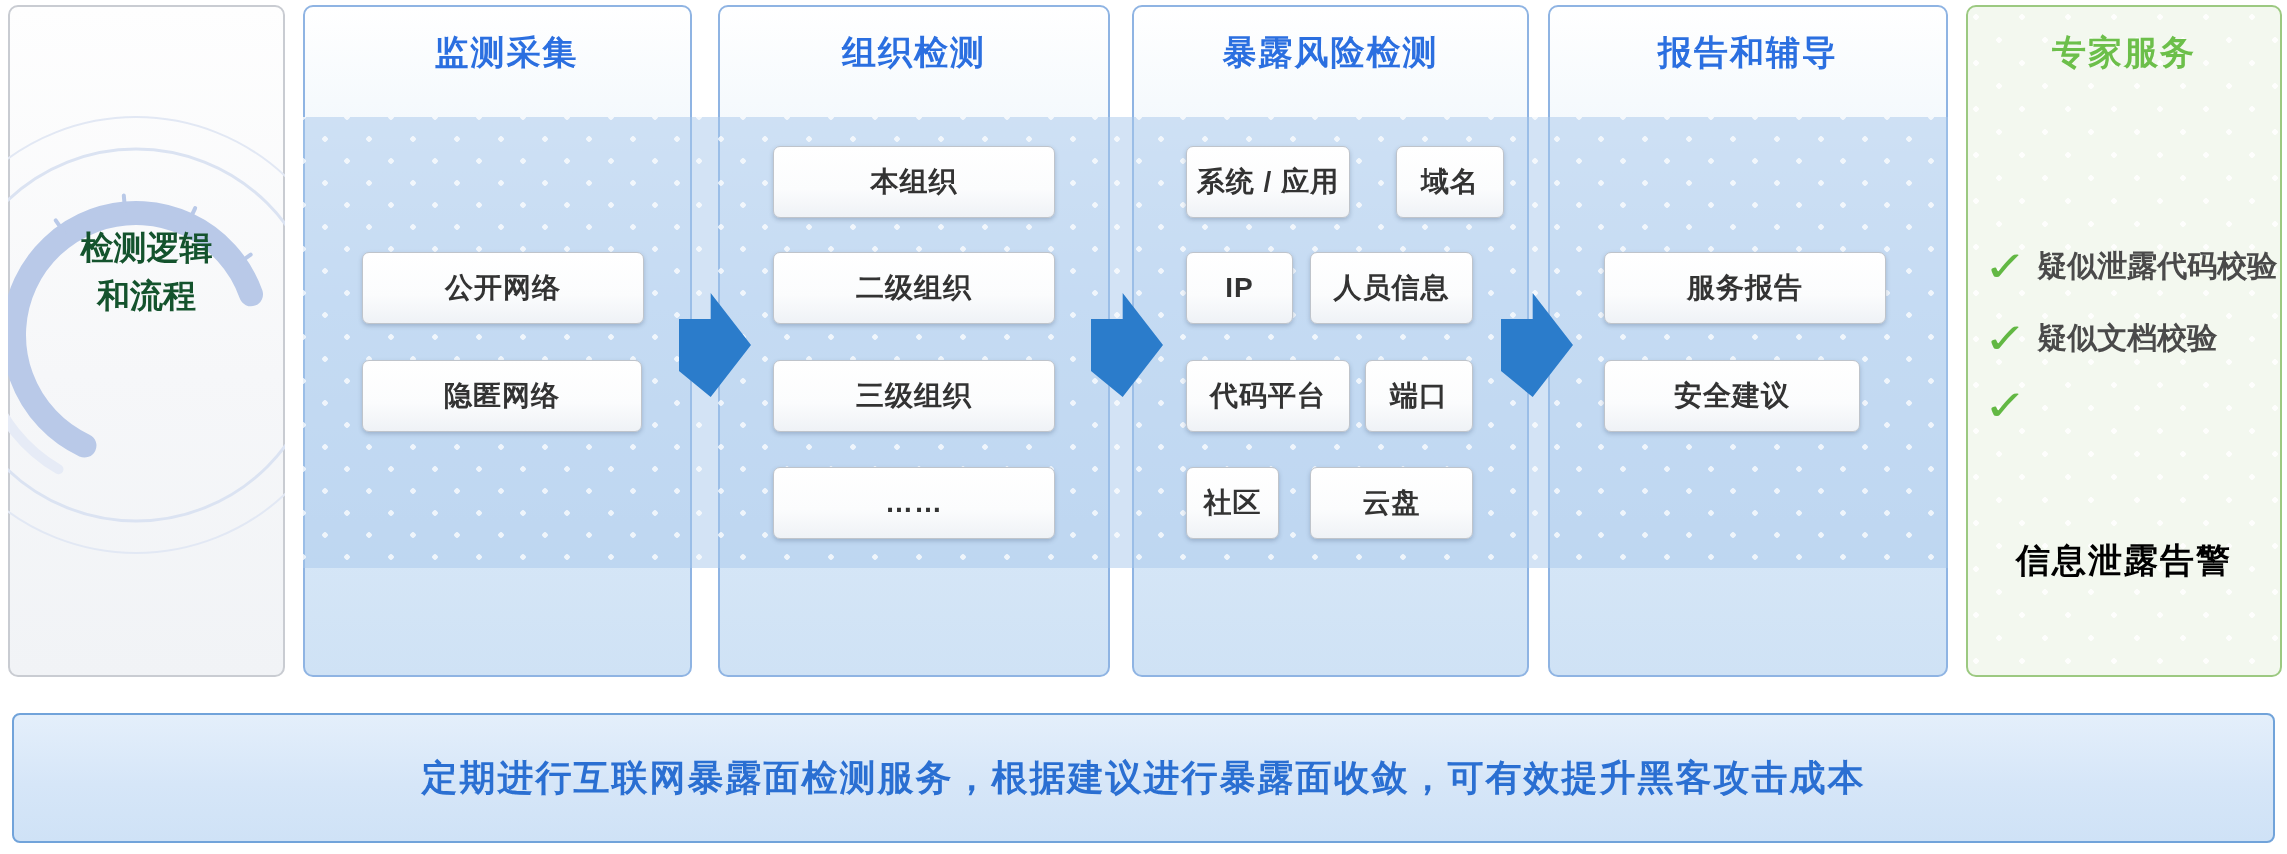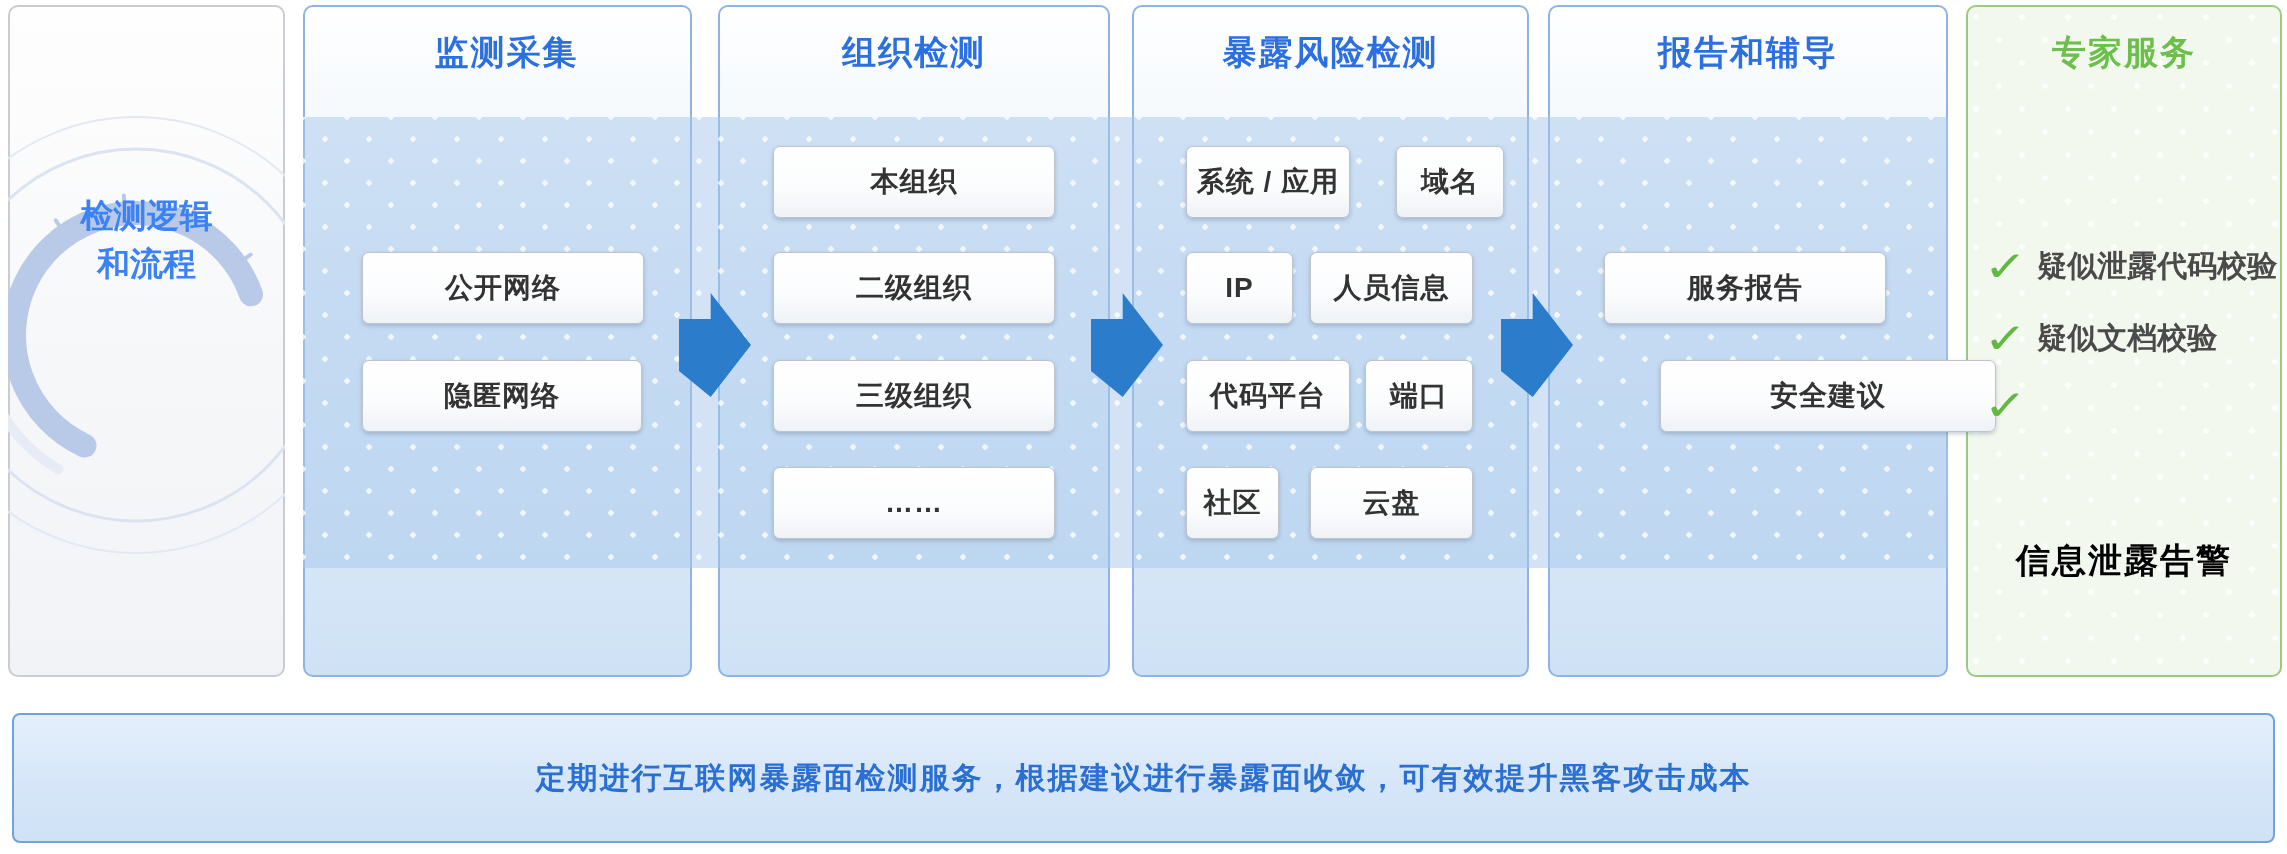--- a/index.html
+++ b/index.html
@@ -56,41 +56,41 @@
     font-size:28px;font-weight:bold;color:#333333;letter-spacing:1px;
   }
   .h72{height:72px;}
   .arrow{
     position:absolute;width:72px;height:104px;top:293px;z-index:4;
     background:#2b7ccb;
     clip-path:polygon(0% 25%,44% 25%,44% 0%,100% 50%,44% 100%,0% 75%);
   }
   .gauge{position:absolute;left:8px;top:5px;z-index:1;}
   .left-title{
-    position:absolute;left:8px;top:192px;width:277px;z-index:2;
-    text-align:center;font-size:33px;font-weight:bold;color:#3b82f6;line-height:48px;
+    position:absolute;left:8px;top:224px;width:277px;z-index:2;
+    text-align:center;font-size:33px;font-weight:bold;color:#14532d;line-height:48px;
   }
   .check-row{
     position:absolute;z-index:3;display:flex;align-items:center;gap:14px;
     font-size:30px;font-weight:bold;color:#4a4a4a;white-space:nowrap;
   }
   .check{
     color:#62b843;font-size:42px;font-weight:bold;line-height:30px;
     transform:scaleX(1.25);display:inline-block;
   }
   .green-footer{
     position:absolute;left:1966px;top:538px;width:316px;z-index:3;text-align:center;
     font-size:34px;font-weight:bold;color:#000000;letter-spacing:2px;
   }
   .bottom-bar{
     position:absolute;left:12px;top:713px;width:2263px;height:130px;z-index:3;box-sizing:border-box;
     border:2px solid #71a3da;border-radius:8px;
     background:linear-gradient(180deg,#e4effb 0%,#d6e6f8 55%,#cfe2f6 100%);
     display:flex;align-items:center;justify-content:center;
-    font-size:30px;font-weight:bold;color:#2a6fd2;letter-spacing:2px;
+    font-size:36px;font-weight:bold;color:#2a6fd2;letter-spacing:2px;
   }
 </style>
 </head>
 <body>
 
 <div id="stage">
 
   <div class="panel panel-gray"></div>
   <div class="panel panel-blue p-col2"></div>
   <div class="panel panel-blue p-col3"></div>
@@ -136,21 +136,21 @@
   <div class="wbox h72" style="left:1186px;top:146px;width:164px;">系统 / 应用</div>
   <div class="wbox h72" style="left:1365px;top:146px;width:108px;margin-left:31px;">域名</div>
   <div class="wbox h72" style="left:1186px;top:252px;width:107px;">IP</div>
   <div class="wbox h72" style="left:1310px;top:252px;width:163px;">人员信息</div>
   <div class="wbox h72" style="left:1186px;top:360px;width:164px;">代码平台</div>
   <div class="wbox h72" style="left:1365px;top:360px;width:108px;">端口</div>
   <div class="wbox h72" style="left:1186px;top:467px;width:93px;">社区</div>
   <div class="wbox h72" style="left:1310px;top:467px;width:163px;">云盘</div>
 
   <div class="wbox h72" style="left:1604px;top:252px;width:282px;">服务报告</div>
-  <div class="wbox h72" style="left:1660px;top:360px;width:336px;">安全建议</div>
+  <div class="wbox h72" style="left:1604px;top:360px;width:256px;">安全建议</div>
 
   <div class="arrow" style="left:679px;"></div>
   <div class="arrow" style="left:1091px;"></div>
   <div class="arrow" style="left:1501px;"></div>
 
   <div class="check-row" style="left:1988px;top:246px;">
     <span class="check">✓</span>
     <span>疑似泄露代码校验</span>
   </div>
   <div class="check-row" style="left:1988px;top:318px;">

